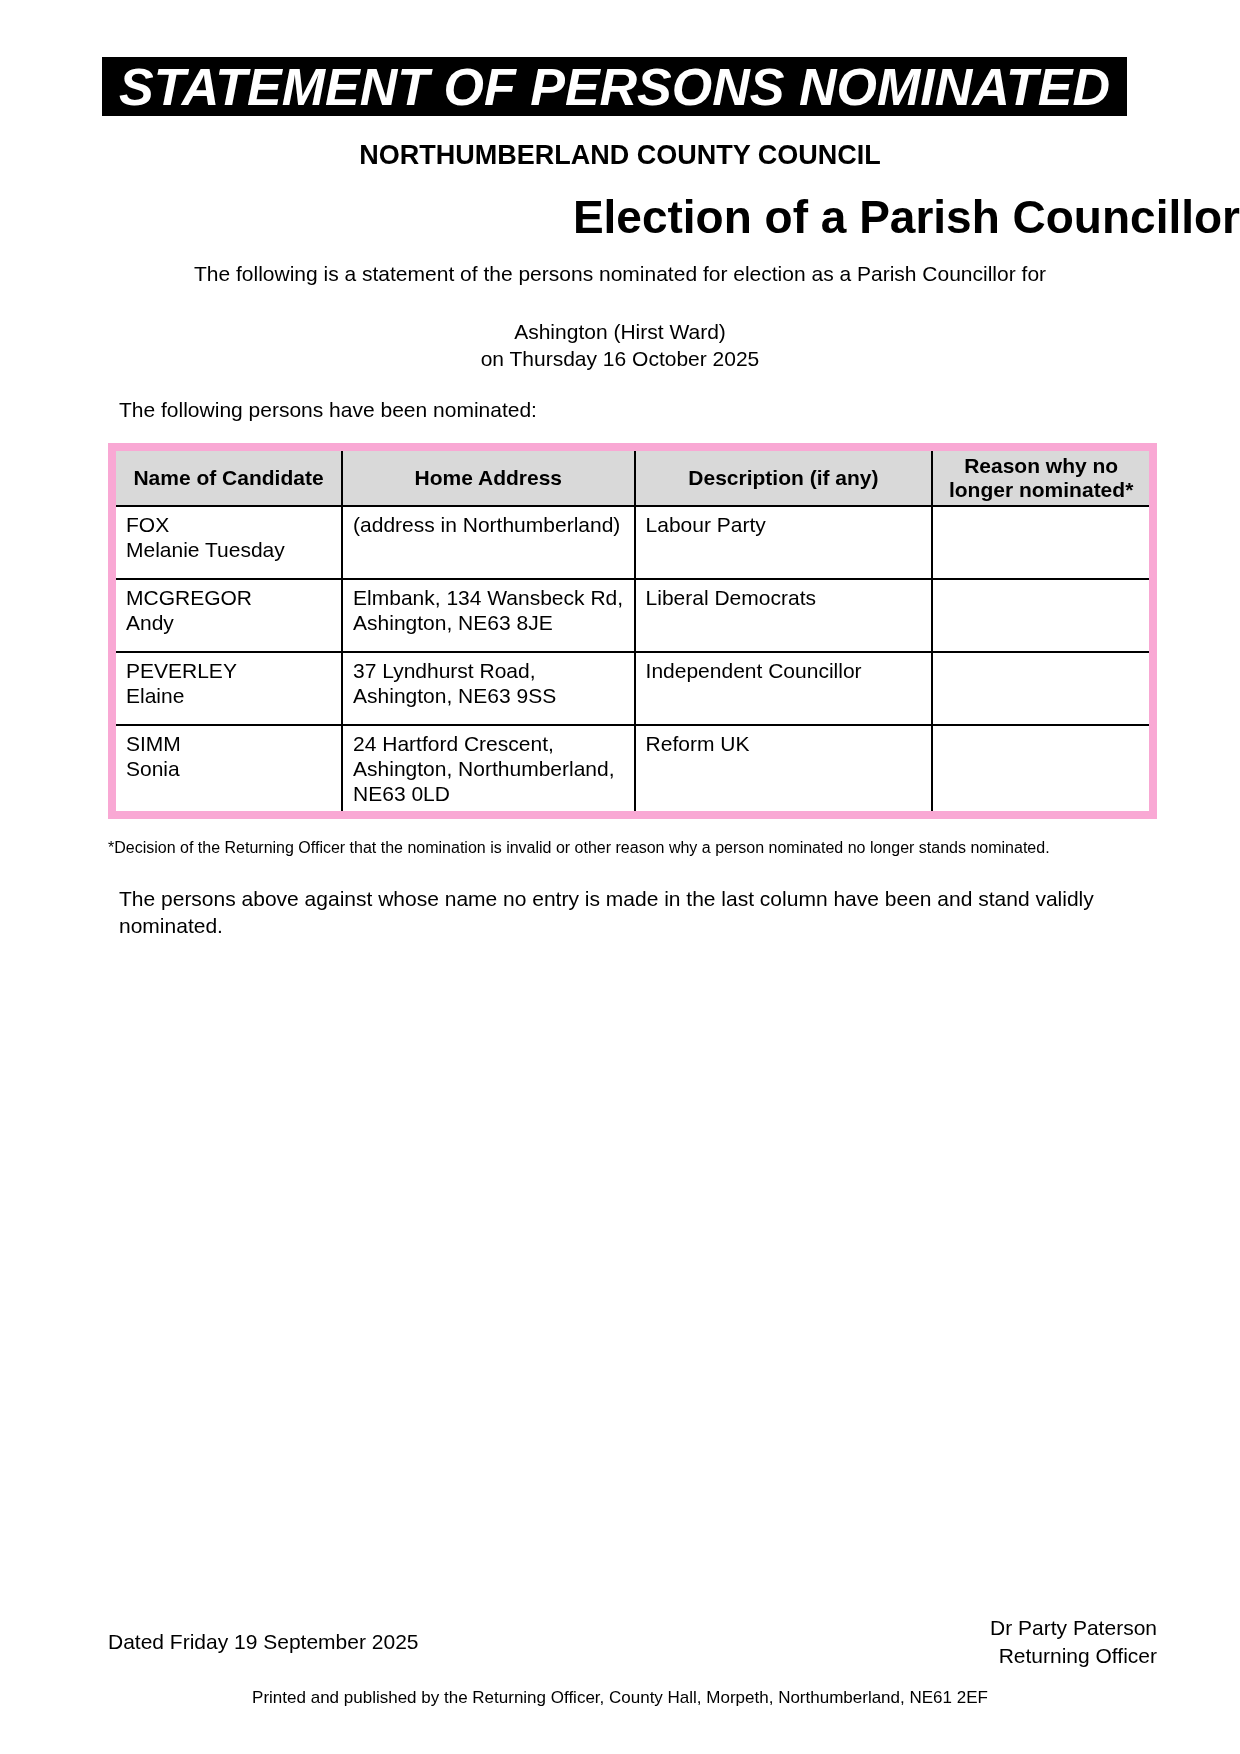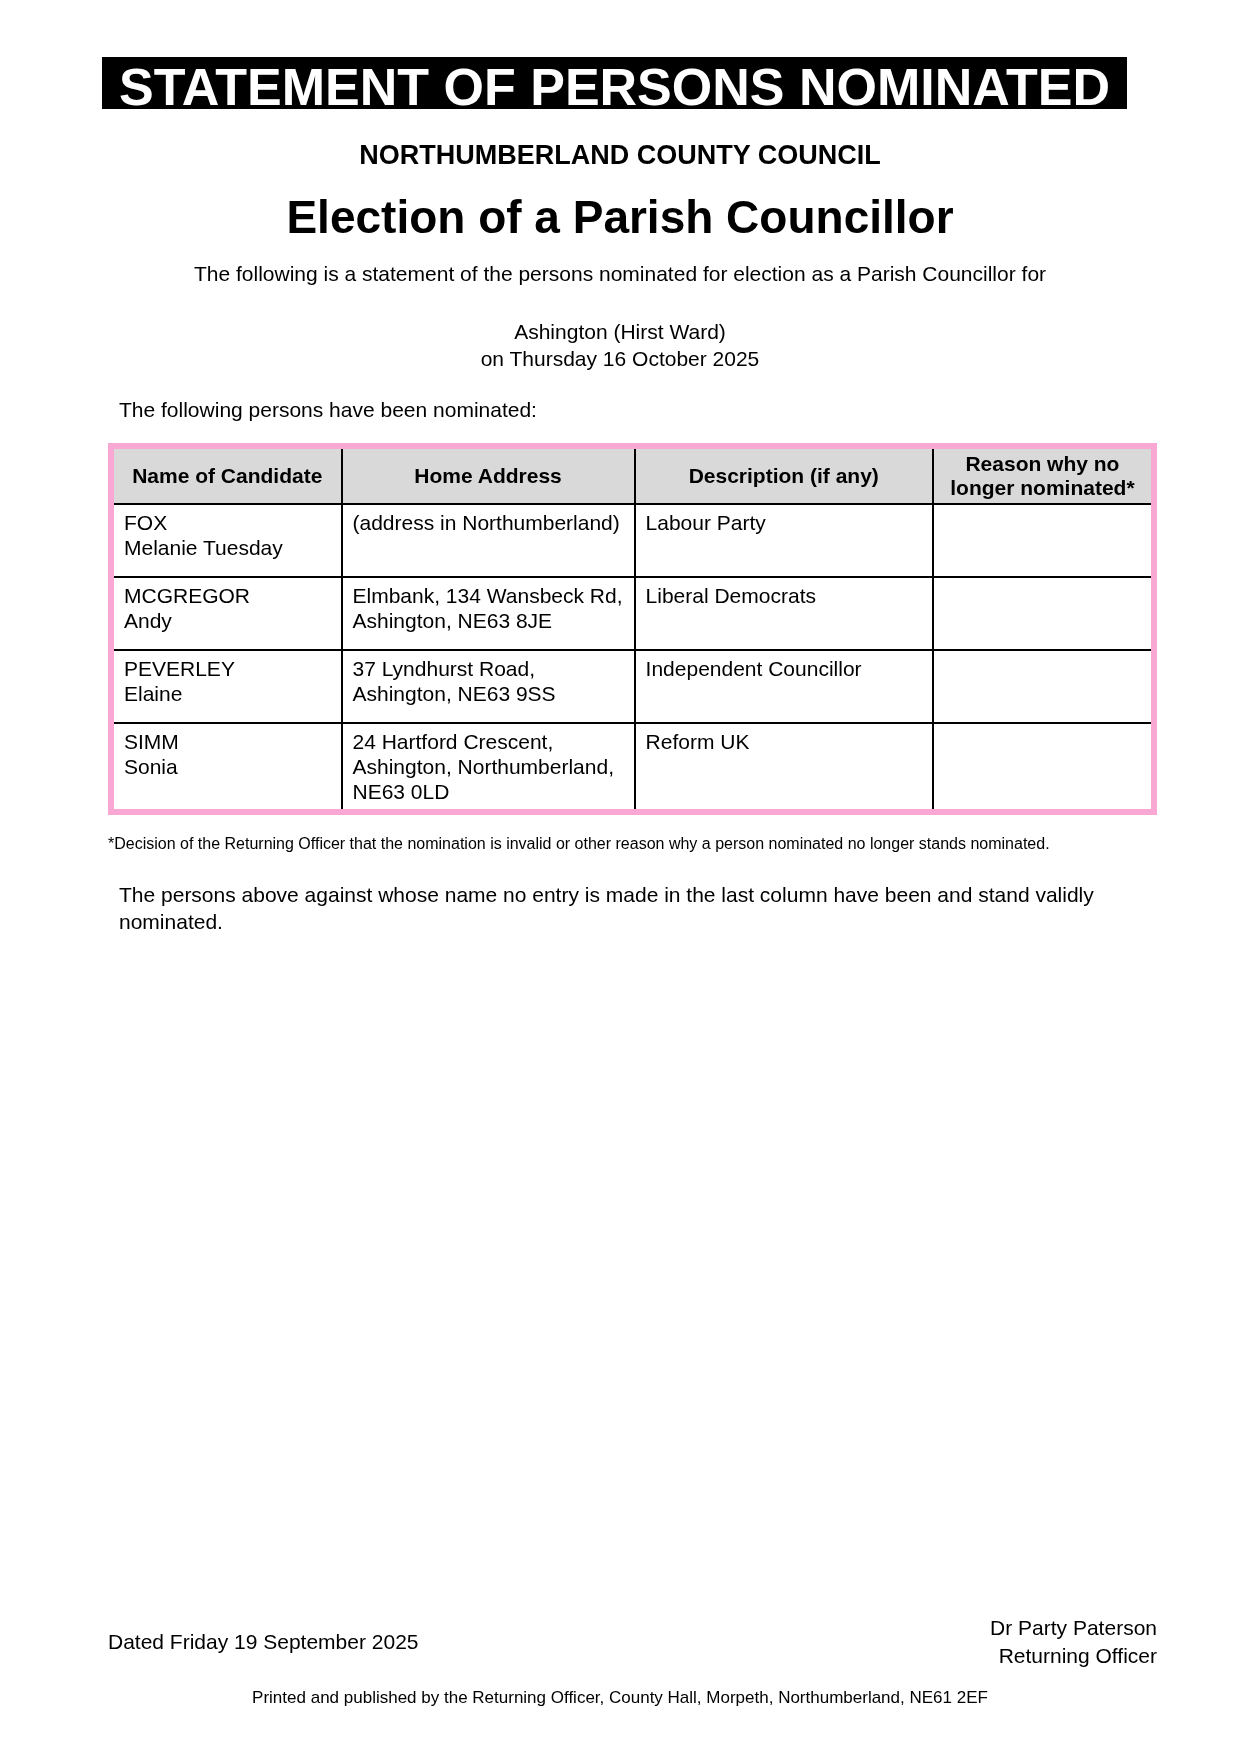--- a/index.html
+++ b/index.html
@@ -11,44 +11,45 @@
     background: #ffffff;
     color: #000000;
     font-family: "Liberation Sans", sans-serif;
     overflow: hidden;
   }
   .banner {
     position: absolute;
     left: 102px;
     top: 57px;
     width: 1025px;
-    height: 52px;
+    height: 59px;
     background: #000000;
     color: #ffffff;
     font-weight: bold;
     font-size: 52px;
     line-height: 60px;
     text-align: center;
     white-space: nowrap;
+    font-style: italic;
   }
   .council {
     position: absolute;
     top: 140px;
     left: 0;
     width: 100%;
     text-align: center;
     font-weight: bold;
     font-size: 27px;
   }
   .election-title {
     position: absolute;
     top: 190px;
     left: 0;
     width: 100%;
-    text-align: center;
+    text-align: right;
     font-weight: bold;
     font-size: 46px;
   }
   .intro {
     position: absolute;
     top: 262px;
     left: 0;
     width: 100%;
     text-align: center;
     font-size: 21px;
@@ -70,21 +71,21 @@
   }
   .lead {
     font-size: 21px;
     margin-left: 11px;
   }
   table.candidates {
     margin-top: 21px;
     width: 100%;
     border-collapse: collapse;
     table-layout: fixed;
-    border: 6px solid #f9a8d4;
+    border: 8px solid #f9a8d4;
   }
   table.candidates th, table.candidates td {
     border: 2px solid #000000;
   }
   table.candidates th {
     background: #d9d9d9;
     font-weight: bold;
     font-size: 21px;
     line-height: 1.15;
     text-align: center;

